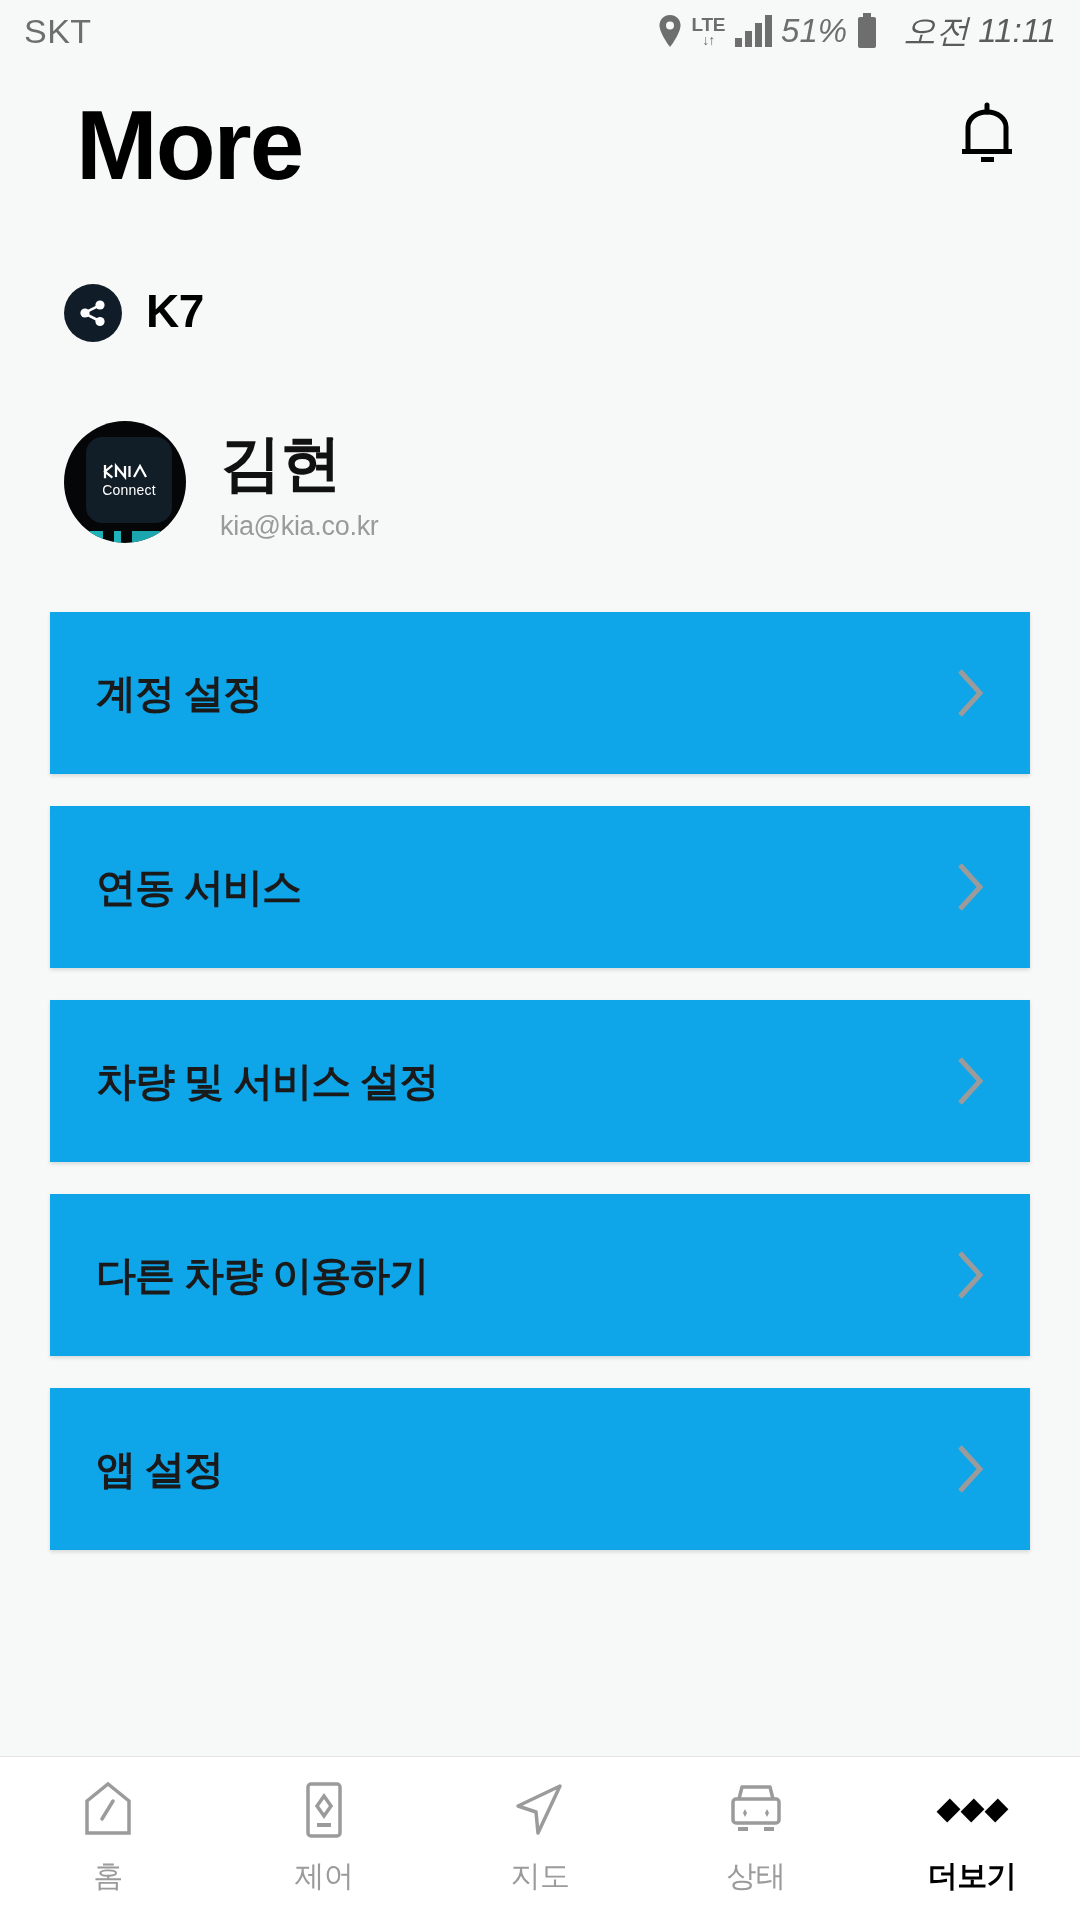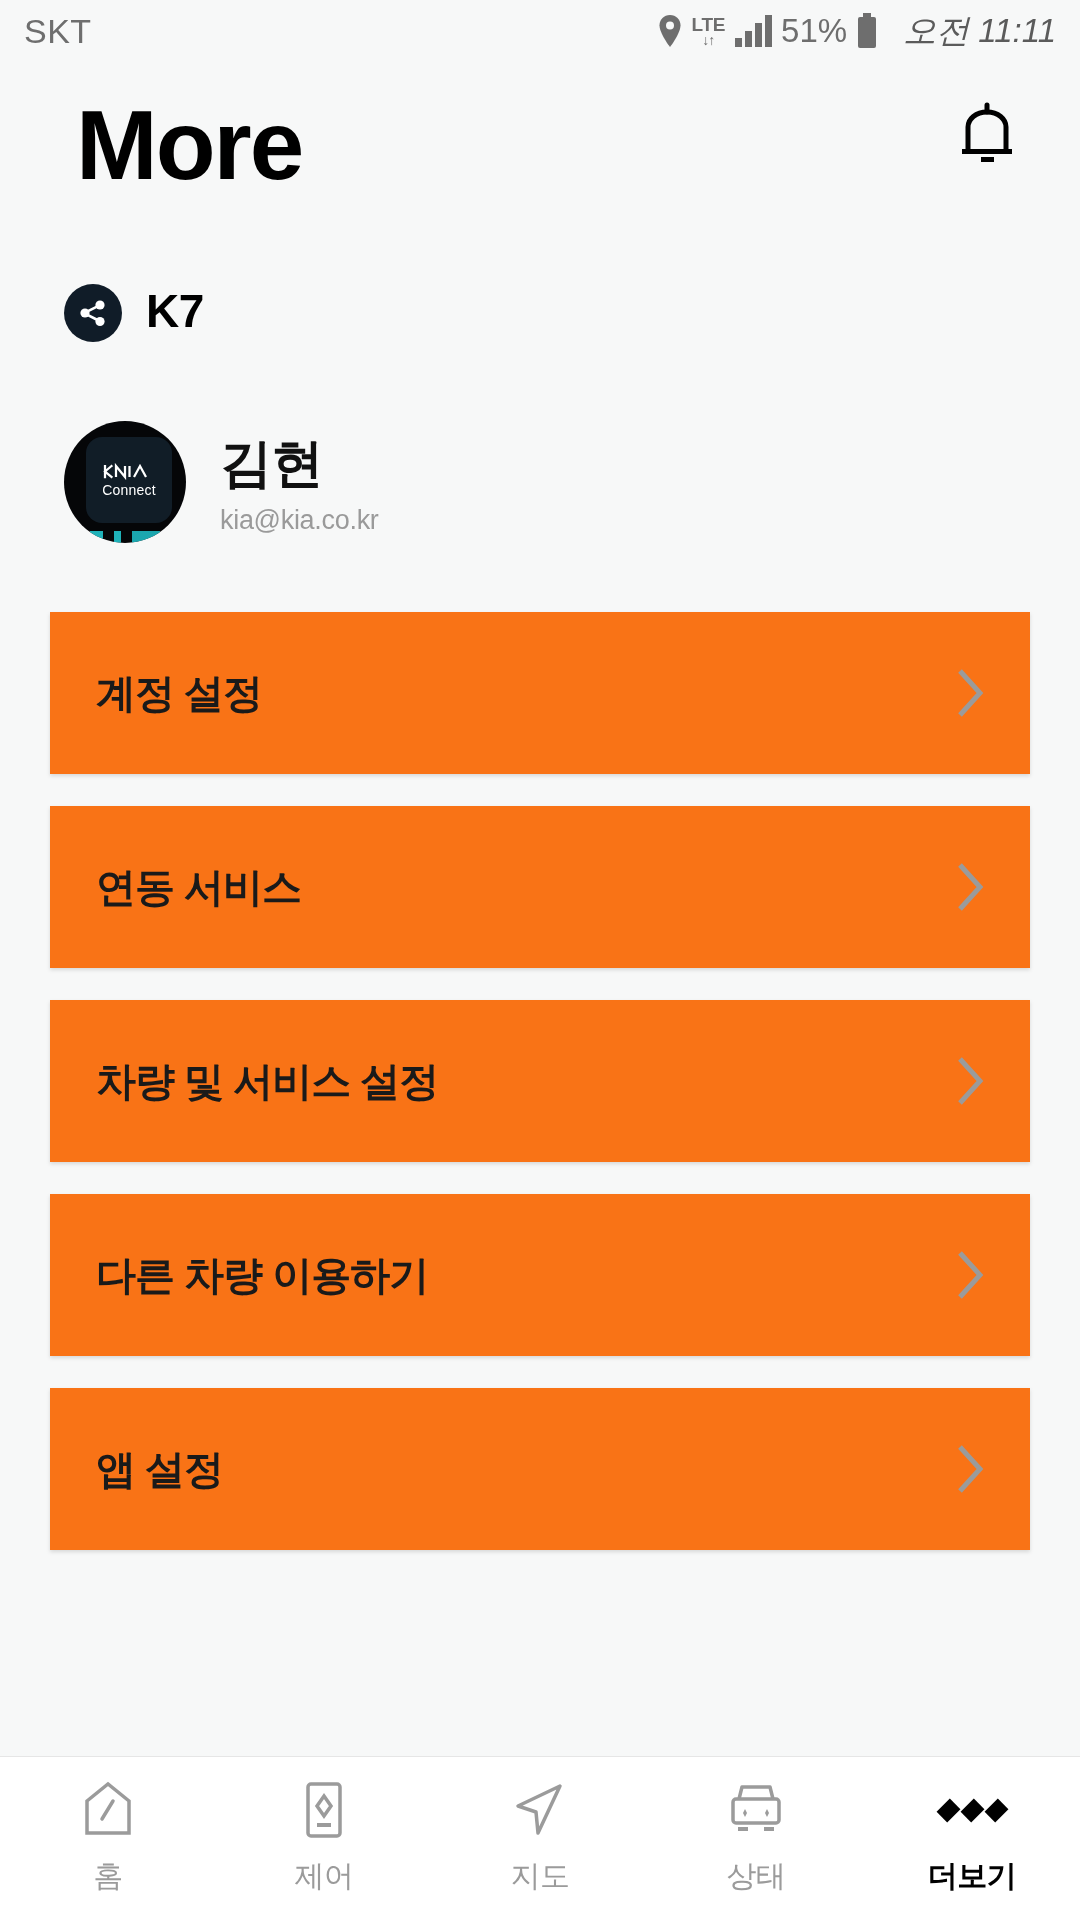--- a/index.html
+++ b/index.html
@@ -18,21 +18,21 @@
   }
   .carrier{ font-size:34px; letter-spacing:.5px; color:#6e6e6e; }
   .status-right{
     margin-left:auto; display:flex; align-items:center; gap:9px;
     color:#6e6e6e;
   }
   .sb-ico{ display:flex; align-items:center; }
   .lte-wrap{ display:flex; flex-direction:column; align-items:center; line-height:1;text-align:right; }
   .lte-txt{ font-size:19px; font-weight:700; letter-spacing:-.3px; }
   .lte-arrows{ font-size:14px; margin-top:-1px; letter-spacing:-1px; }
-  .batt-pct{ font-size:33px; }
+  .batt-pct{ font-size:33px;font-style:italic; }
   .sb-time{ font-size:33px; color:#5b5b5b; margin-left:16px;font-style:italic; }
 
   
   .page-title{
     position:absolute; top:96px; left:76px;
     font-size:98px; font-weight:700; color:#000;
     letter-spacing:-2px; line-height:1;
   }
   .bell-btn{
     position:absolute; top:98px; right:58px;
@@ -69,32 +69,32 @@
   }
   .kia-mark{ width:52px; height:17px; }
   .connect-txt{ font-size:14px; color:#fff; letter-spacing:.2px; font-weight:400; }
   .avatar-teal{
     position:absolute; left:26px; bottom:-4px;
     width:70px; height:16px;
     background:linear-gradient(90deg,#24d0d8 0 18%,transparent 18% 34%,#24d0d8 34% 44%,transparent 44% 60%,#1fc3cc 60% 100%);
     opacity:.85;
   }
   .profile-text{ display:flex; flex-direction:column; }
-  .profile-name{ font-size:52px; font-weight:700; color:#111; letter-spacing:-.5px; }
+  .profile-name{ font-size:61px; font-weight:700; color:#111; letter-spacing:-.5px; }
   .profile-email{ font-size:27px; color:#9a9a9a; margin-top:6px; letter-spacing:-.3px; }
 
   
   .cards{
     position:absolute; top:612px; left:0; width:1080px;
   }
   .card{
     position:relative;
     margin:0 50px 32px 50px;
     height:162px;
-    background:#f97316;
+    background:#0ea5e9;
     box-shadow:0 2px 4px rgba(0,0,0,.13);
     display:flex; align-items:center;
     padding:0 44px 0 46px;
     gap:19px;
   }
   .card-label{
     font-size:40px; font-weight:700; color:#1a1a1a; letter-spacing:-1px;
   }
   .chev{ margin-left:auto; width:30px; height:52px; }
 

